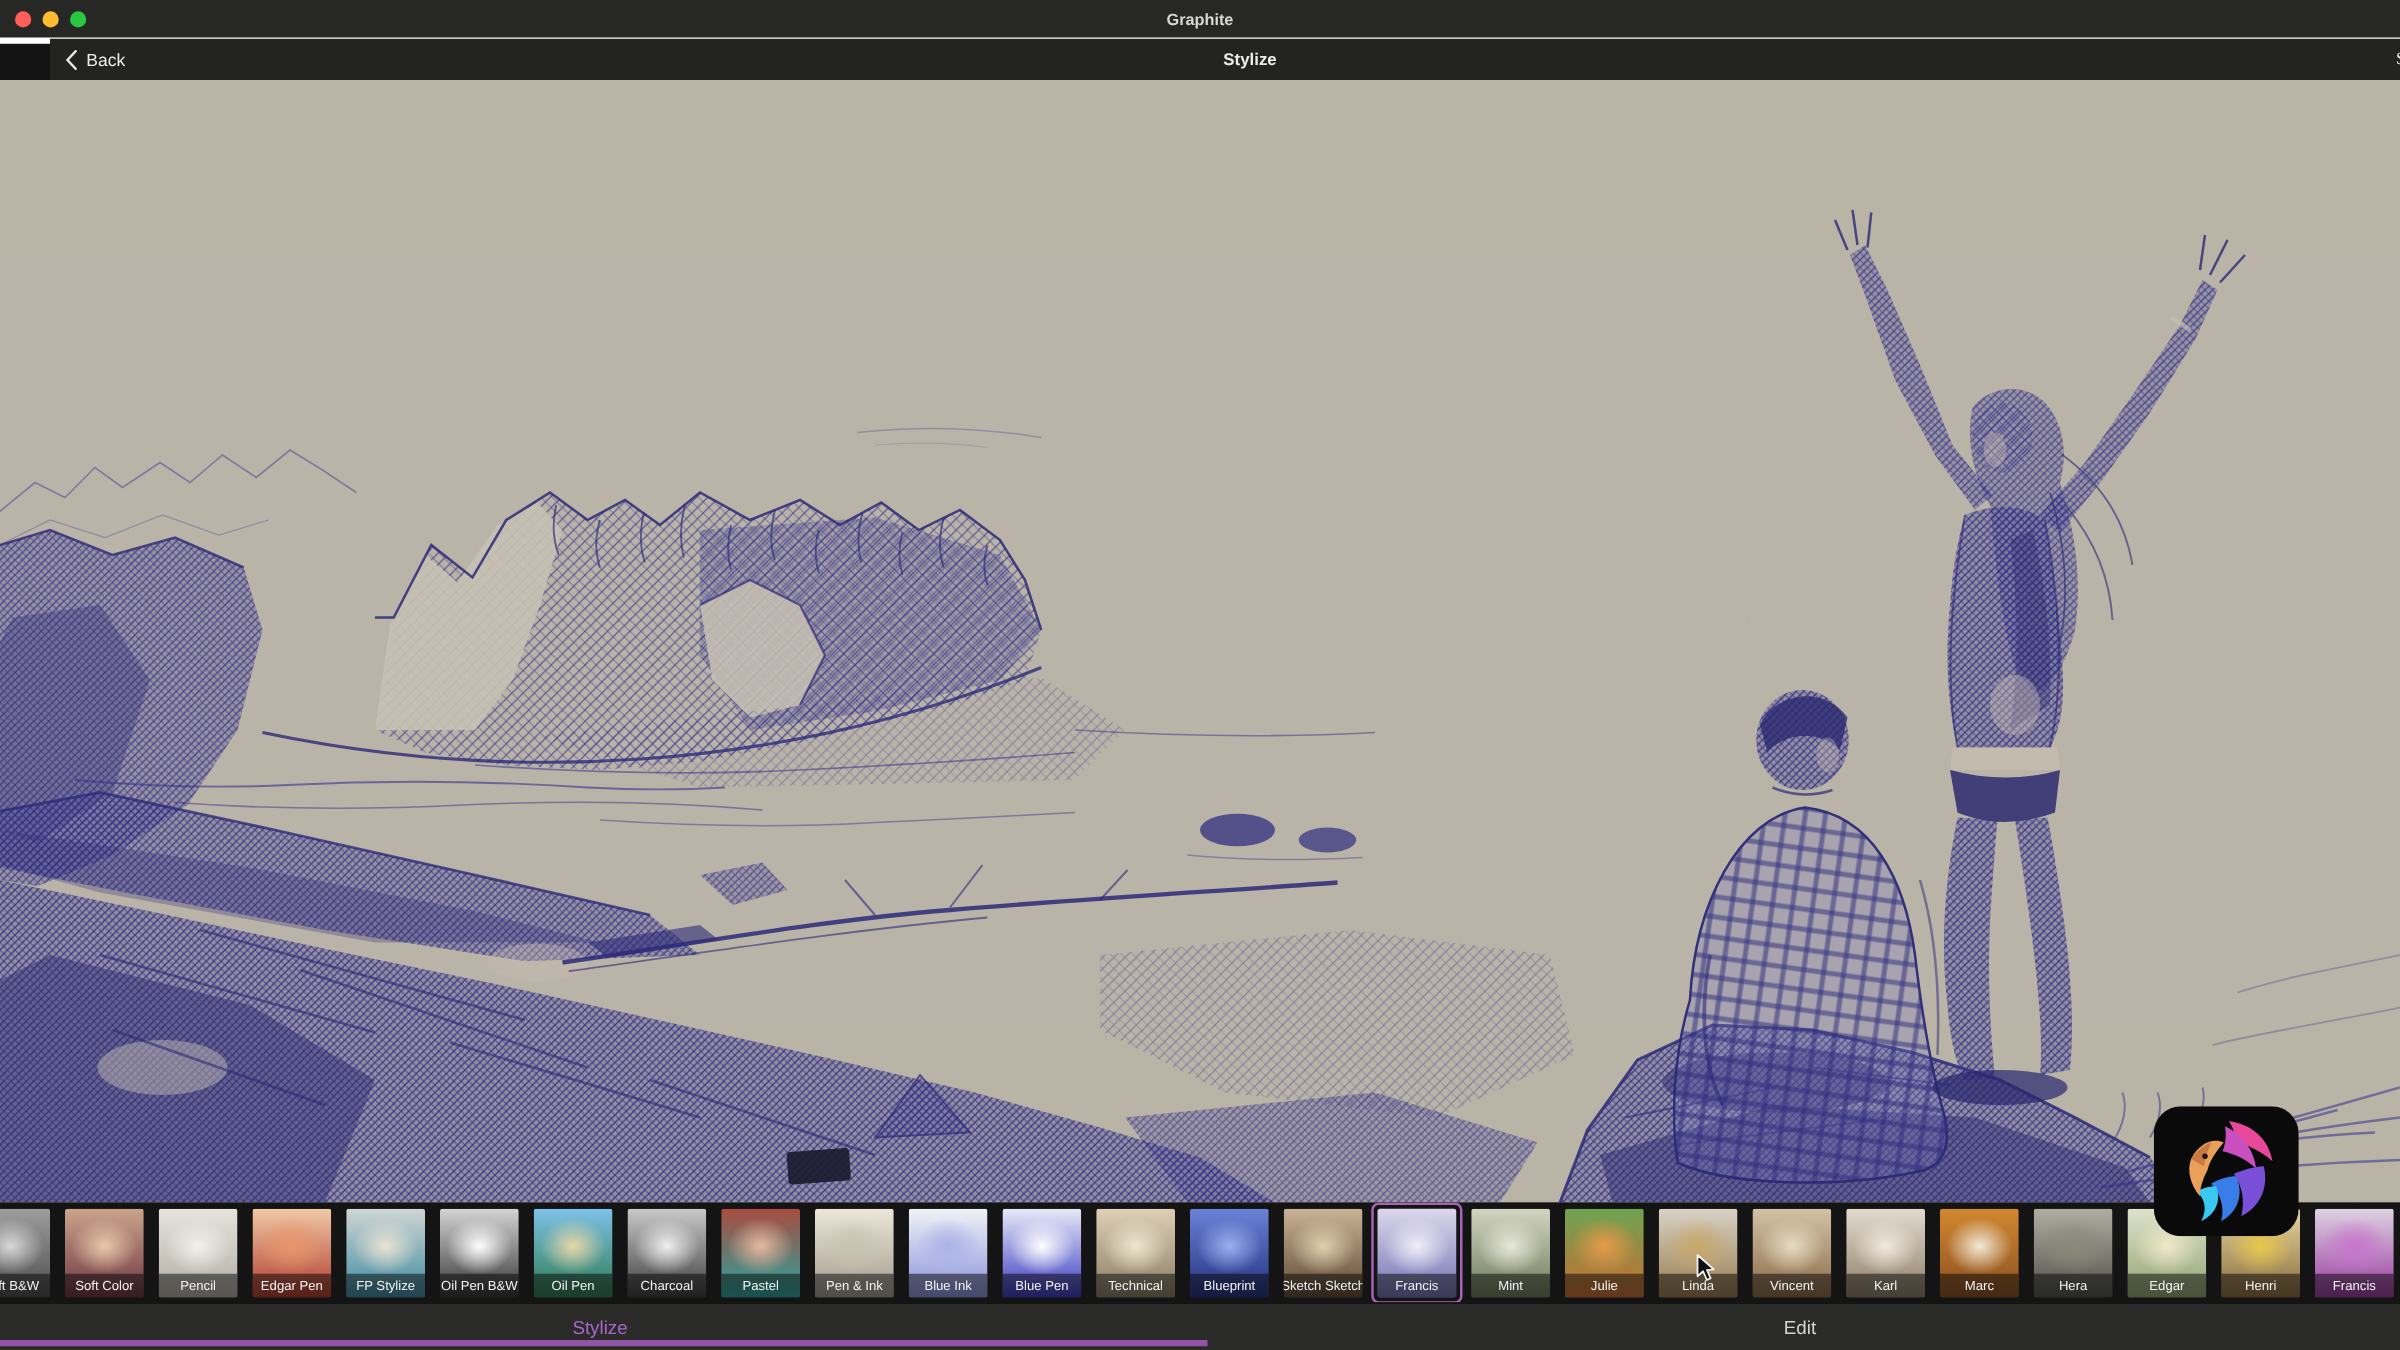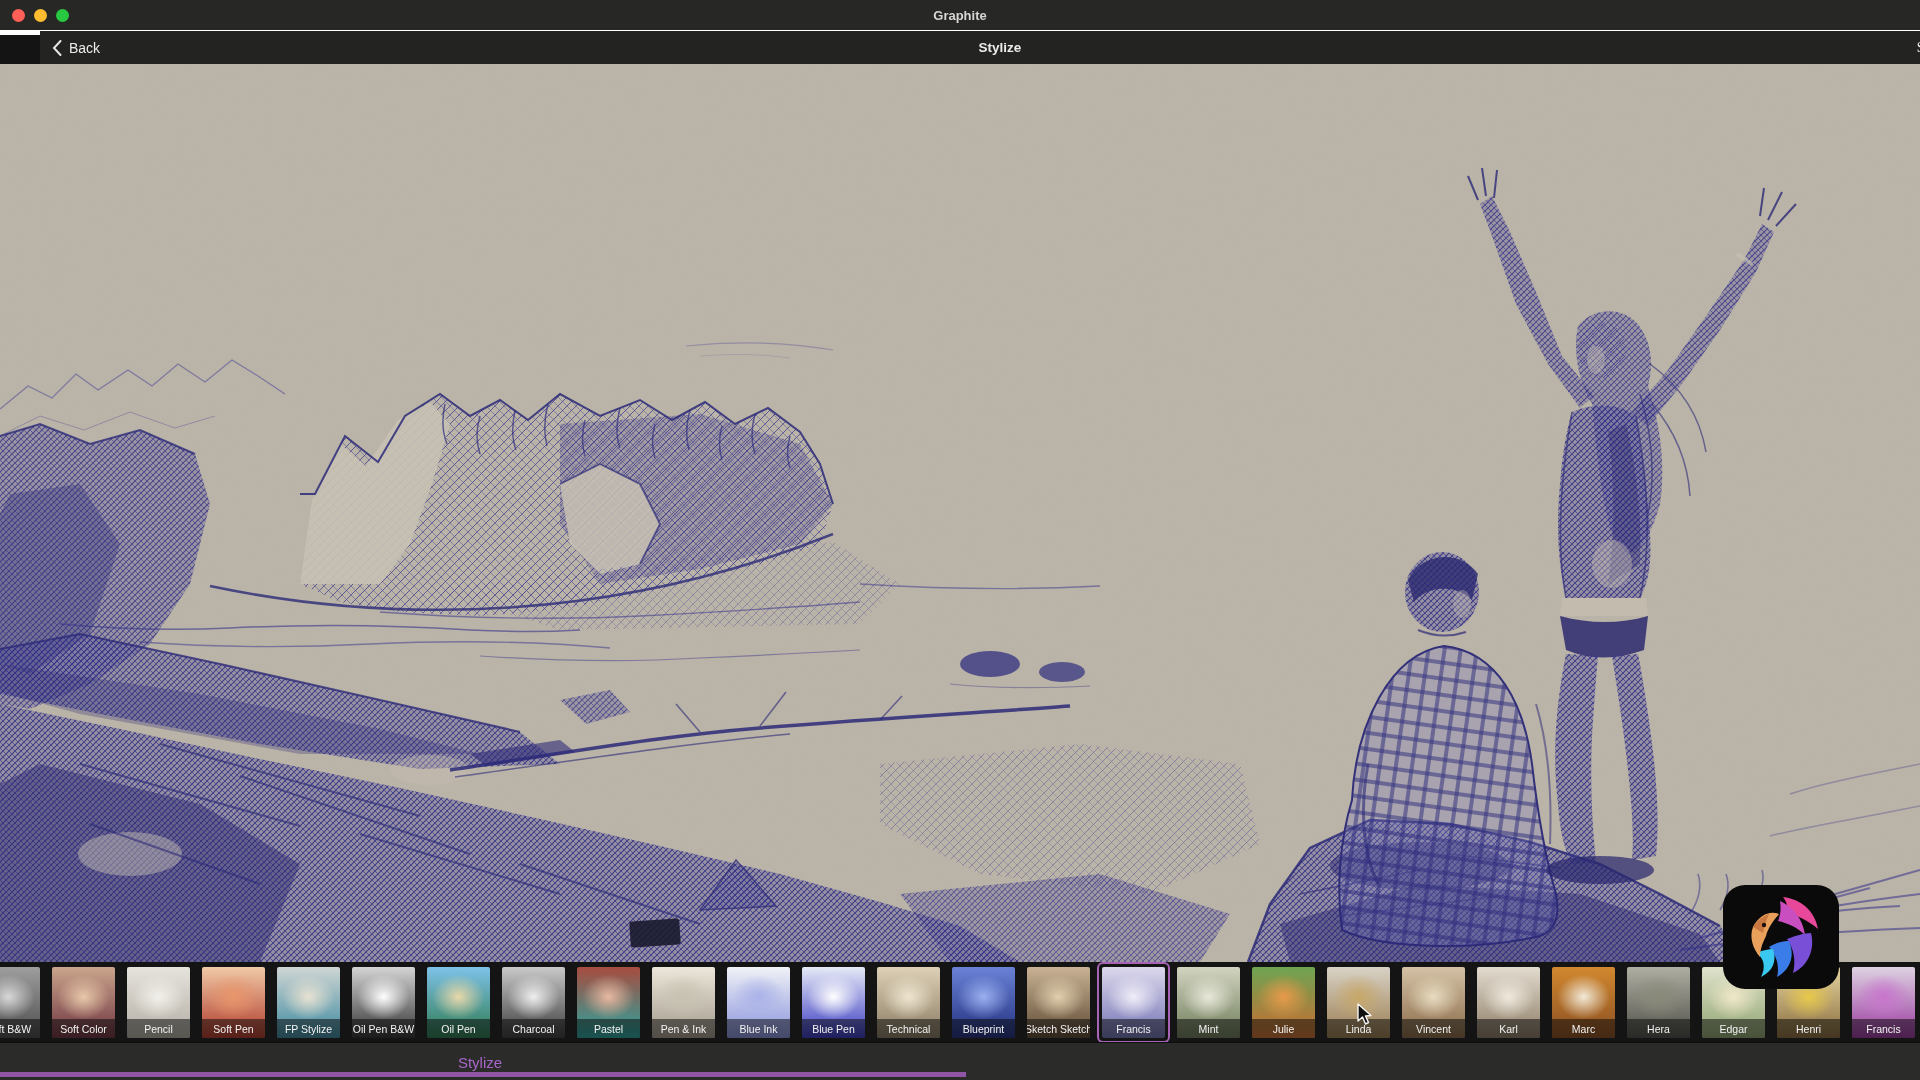--- a/index.html
+++ b/index.html
@@ -218,21 +218,21 @@
         <div class="tlabel">Soft Color</div>
       </div>
       <div class="tile">
         <div class="thumb" style="background: linear-gradient(rgb(230, 227, 221) 0%, rgb(178, 173, 163) 100%);"></div>
         <div class="accent" style="background: radial-gradient(60% 45% at 50% 42%, rgb(242, 240, 234) 0%, rgba(0, 0, 0, 0) 70%);"></div>
         <div class="tlabel">Pencil</div>
       </div>
       <div class="tile">
         <div class="thumb" style="background: linear-gradient(rgb(240, 201, 166) 0%, rgb(176, 58, 44) 100%);"></div>
         <div class="accent" style="background: radial-gradient(60% 45% at 50% 42%, rgb(232, 149, 106) 0%, rgba(0, 0, 0, 0) 70%);"></div>
-        <div class="tlabel">Soft Pen</div>
+        <div class="tlabel">Edgar Pen</div>
       </div>
       <div class="tile">
         <div class="thumb" style="background: linear-gradient(rgb(207, 214, 212) 0%, rgb(62, 138, 160) 100%);"></div>
         <div class="accent" style="background: radial-gradient(60% 45% at 50% 42%, rgb(232, 226, 210) 0%, rgba(0, 0, 0, 0) 70%);"></div>
         <div class="tlabel">FP Stylize</div>
       </div>
       <div class="tile">
         <div class="thumb" style="background: linear-gradient(rgb(212, 212, 212) 0%, rgb(51, 51, 51) 100%);"></div>
         <div class="accent" style="background: radial-gradient(60% 45% at 50% 42%, rgb(255, 255, 255) 0%, rgba(0, 0, 0, 0) 70%);"></div>
         <div class="tlabel">Oil Pen B&amp;W</div>
@@ -336,20 +336,23 @@
         <div class="thumb" style="background: linear-gradient(rgb(222, 210, 226) 0%, rgb(153, 57, 159) 100%);"></div>
         <div class="accent" style="background: radial-gradient(60% 45% at 50% 42%, rgb(200, 116, 204) 0%, rgba(0, 0, 0, 0) 70%);"></div>
         <div class="tlabel">Francis</div>
       </div>
     </div>
 </div>
 
 <div class="tabbar">
   <div class="tab" id="tab-stylize" style="color: rgb(167, 102, 201);">
     <span>Stylize</span>
+  </div>
+  <div class="tab">
+    <span>Edit</span>
   </div>
   <div class="tab-underline" id="tab-underline" style="background: rgb(144, 85, 165);"></div>
 </div>
 
 <div class="app-logo">
   <svg width="116" height="104" viewBox="0 0 116 104">
     <rect x="0" y="0" width="116" height="104" rx="22" fill="#0a0a0a"></rect>
     <path d="M60,12 C78,14 92,26 95,44 C86,36 74,30 63,28 C66,22 63,16 60,12 Z" fill="#e8489a"></path>
     <path d="M57,16 C70,22 80,34 82,50 C74,42 64,38 55,36 C58,29 58,22 57,16 Z" fill="#c94fc0"></path>
     <path d="M88,48 C92,64 86,80 70,88 C73,76 71,64 64,54 C72,51 81,48 88,48 Z" fill="#7a4fd8"></path>

